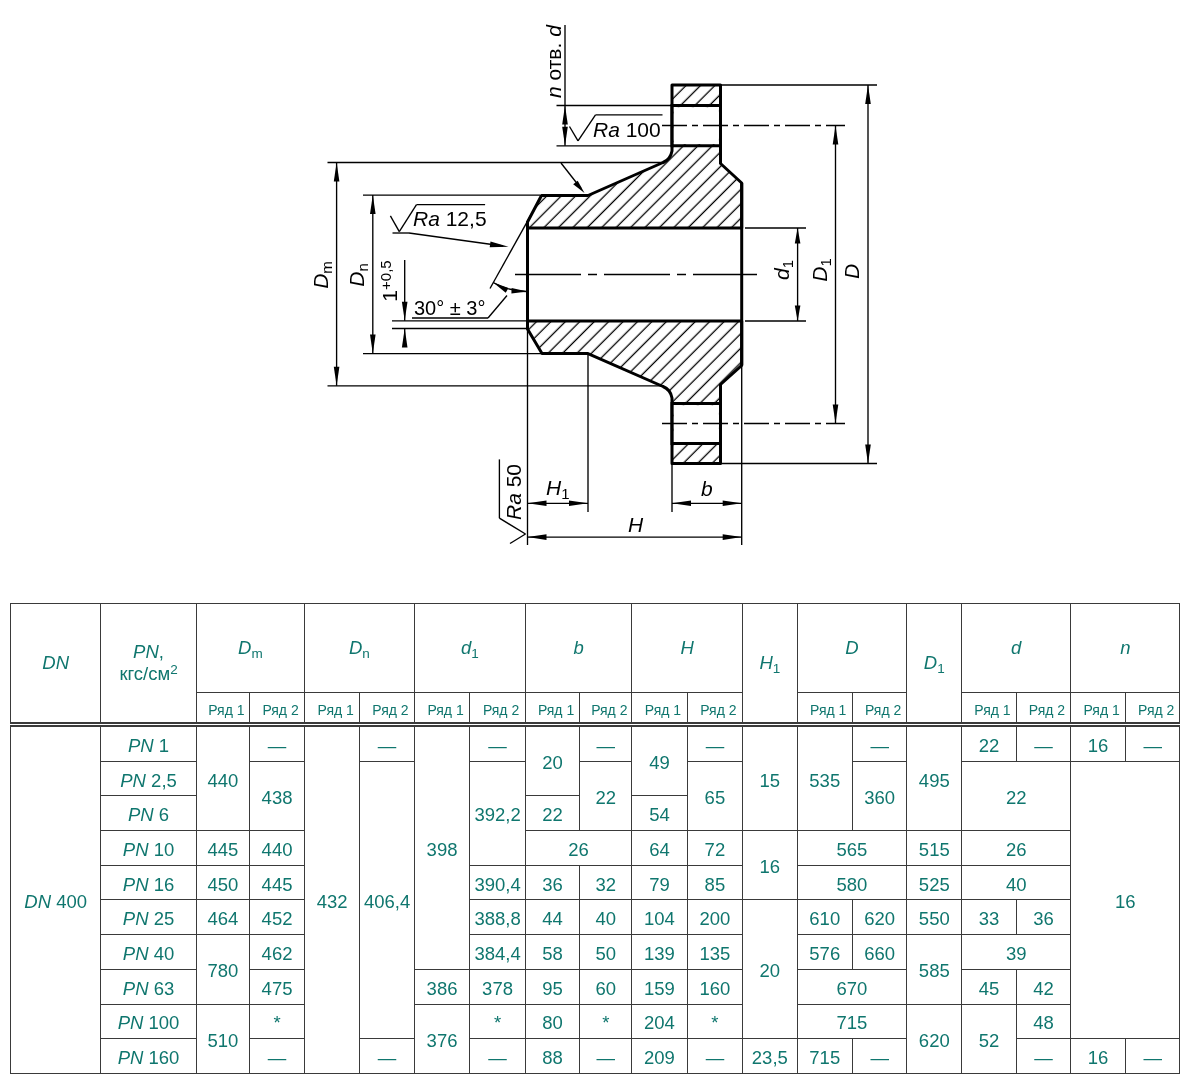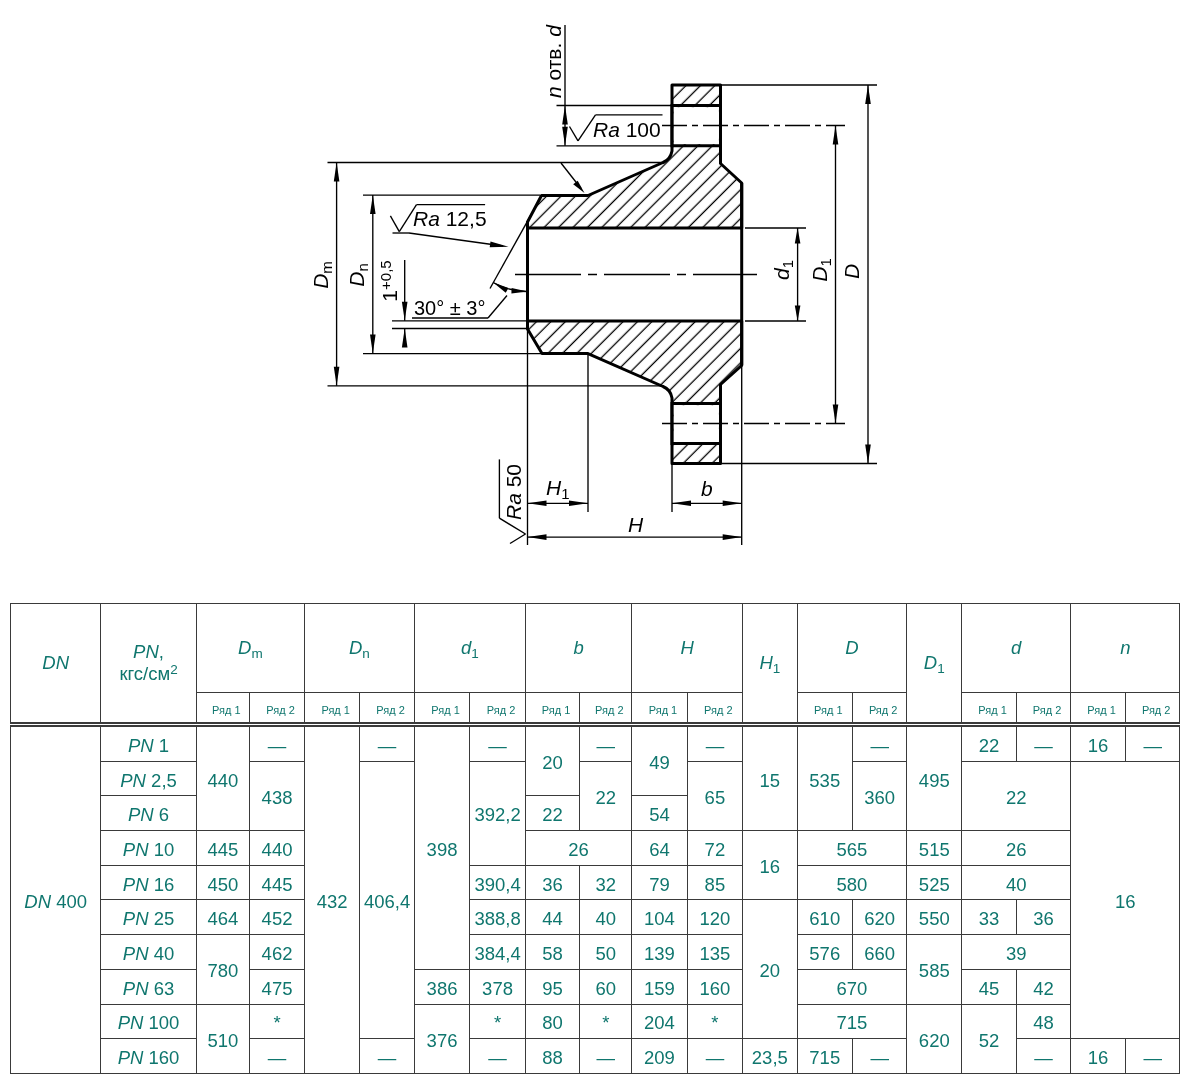--- a/index.html
+++ b/index.html
@@ -3,21 +3,21 @@
 <meta charset="utf-8">
 <style>
 html,body{margin:0;padding:0;background:#fff;}
 #wrap{position:relative;width:1189px;height:1082px;background:#fff;font-family:"Liberation Sans",sans-serif;overflow:hidden;}
 #draw{position:absolute;left:0;top:0;}
 #tbl{position:absolute;left:10px;top:603px;border-collapse:collapse;table-layout:fixed;width:1170px;font-size:18.5px;color:#0f766e;}
 #tbl td{border:1.4px solid #3a3a3a;text-align:center;vertical-align:middle;padding:0;overflow:hidden;}
 #tbl tbody td{padding-top:4px;height:29.7px;}
 #tbl tr.hdr2 td{padding-top:4px;height:25px;}
 #tbl tr.hdr1 td{height:88px;}
-#tbl tr.hdr2 td{font-size:11px;padding-left:7px;}
+#tbl tr.hdr2 td{font-size:14px;padding-left:7px;}
 
 #tbl tbody tr:first-child td{border-top:5px double #3a3a3a;}
 #tbl i{font-style:italic;}
 #tbl sub{font-size:13.5px;vertical-align:-4px;line-height:0;}
 #tbl sup{font-size:13.5px;vertical-align:6px;line-height:0;}
 </style>
 </head>
 <body>
 <div id="wrap">
 
@@ -387,21 +387,21 @@
 </tr>
 
 <tr>
 <td><i>PN</i> 25</td>
 <td>464</td>
           <td>452</td>
 <td>388,8</td>
 <td>44</td>
           <td>40</td>
 <td>104</td>
-          <td>120</td>
+          <td>200</td>
 <td rowspan="4">20</td>
 <td>610</td>
           <td>620</td>
 <td>550</td>
 <td>33</td>
           <td>36</td>
 </tr>
 
 <tr>
 <td><i>PN</i> 40</td>

